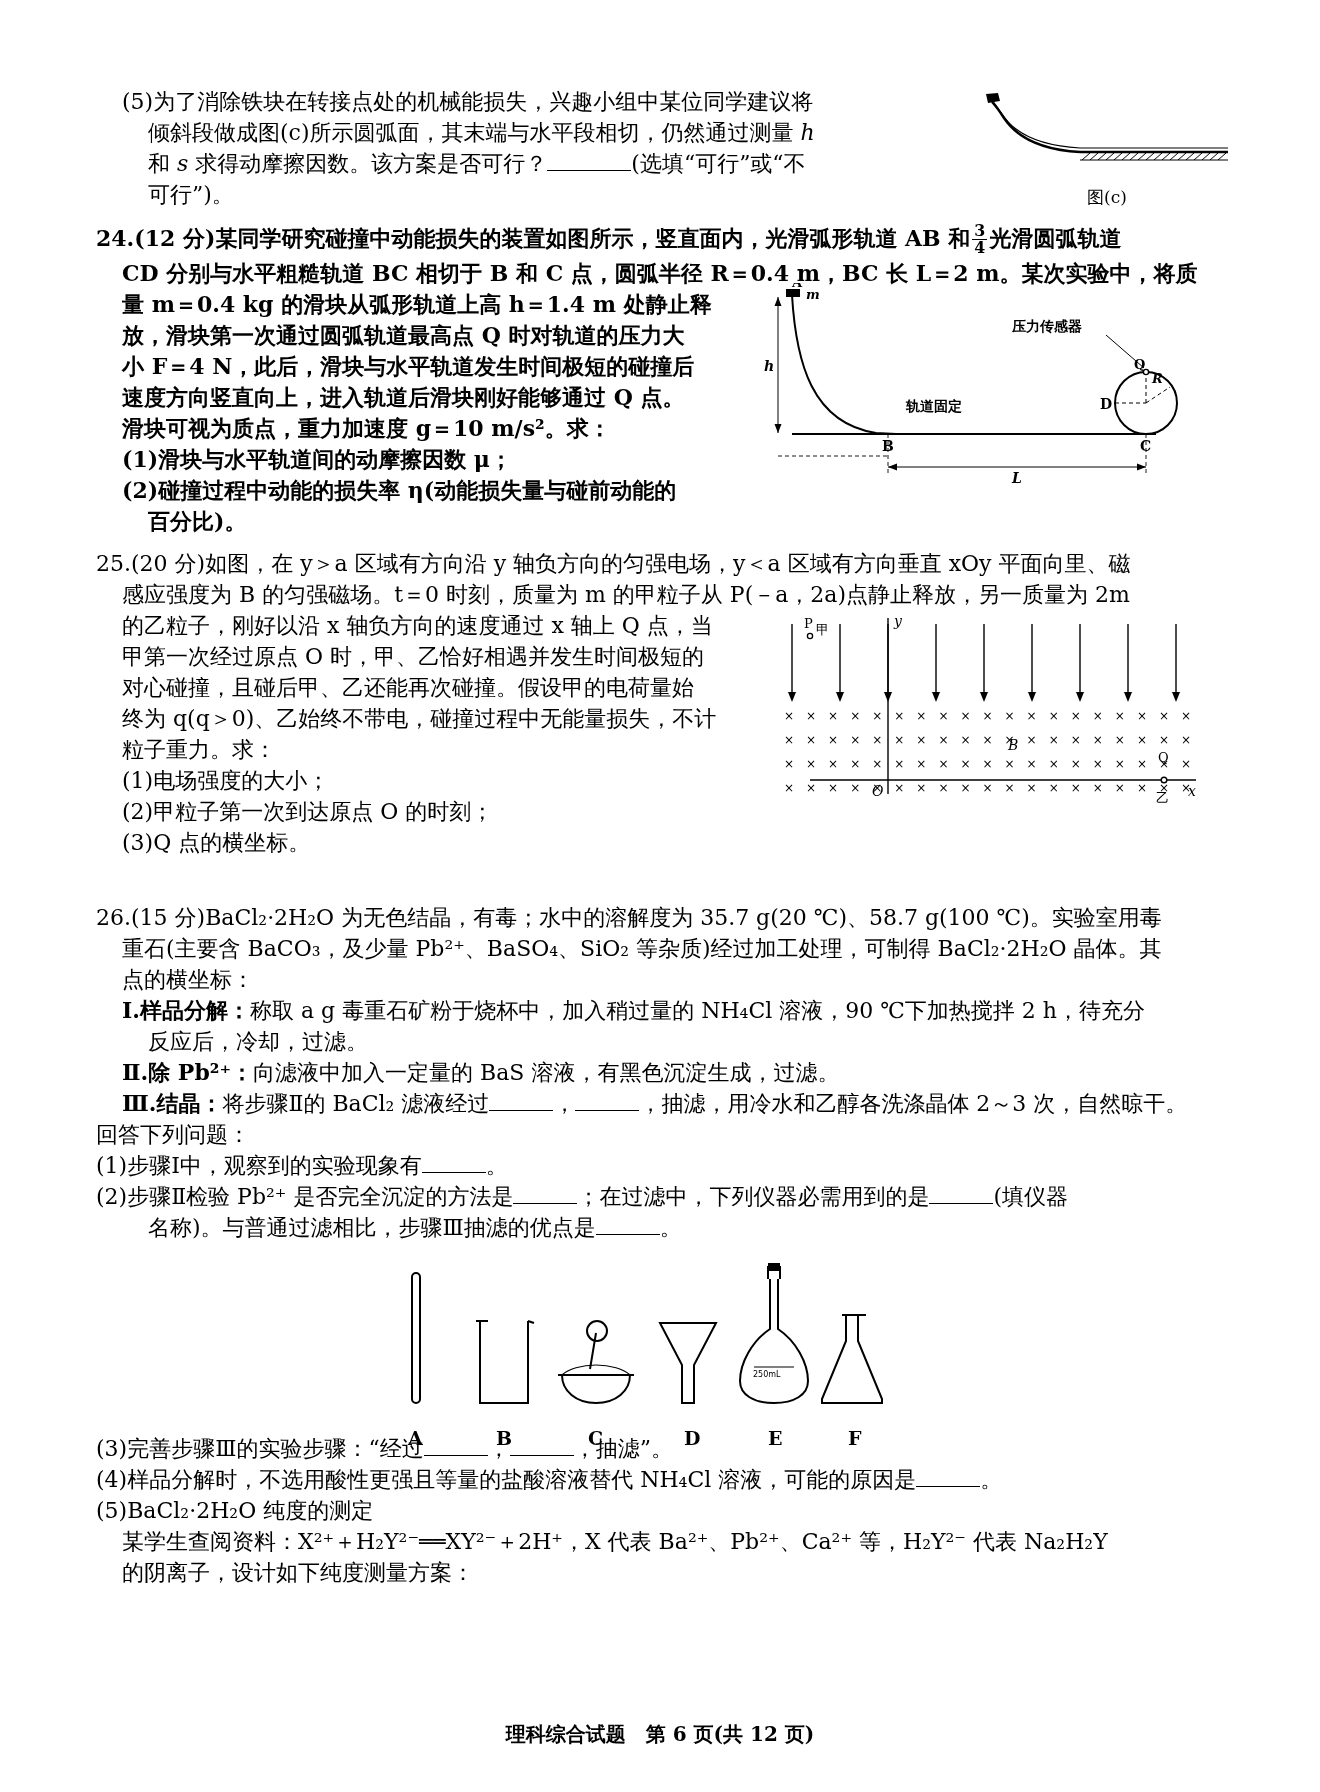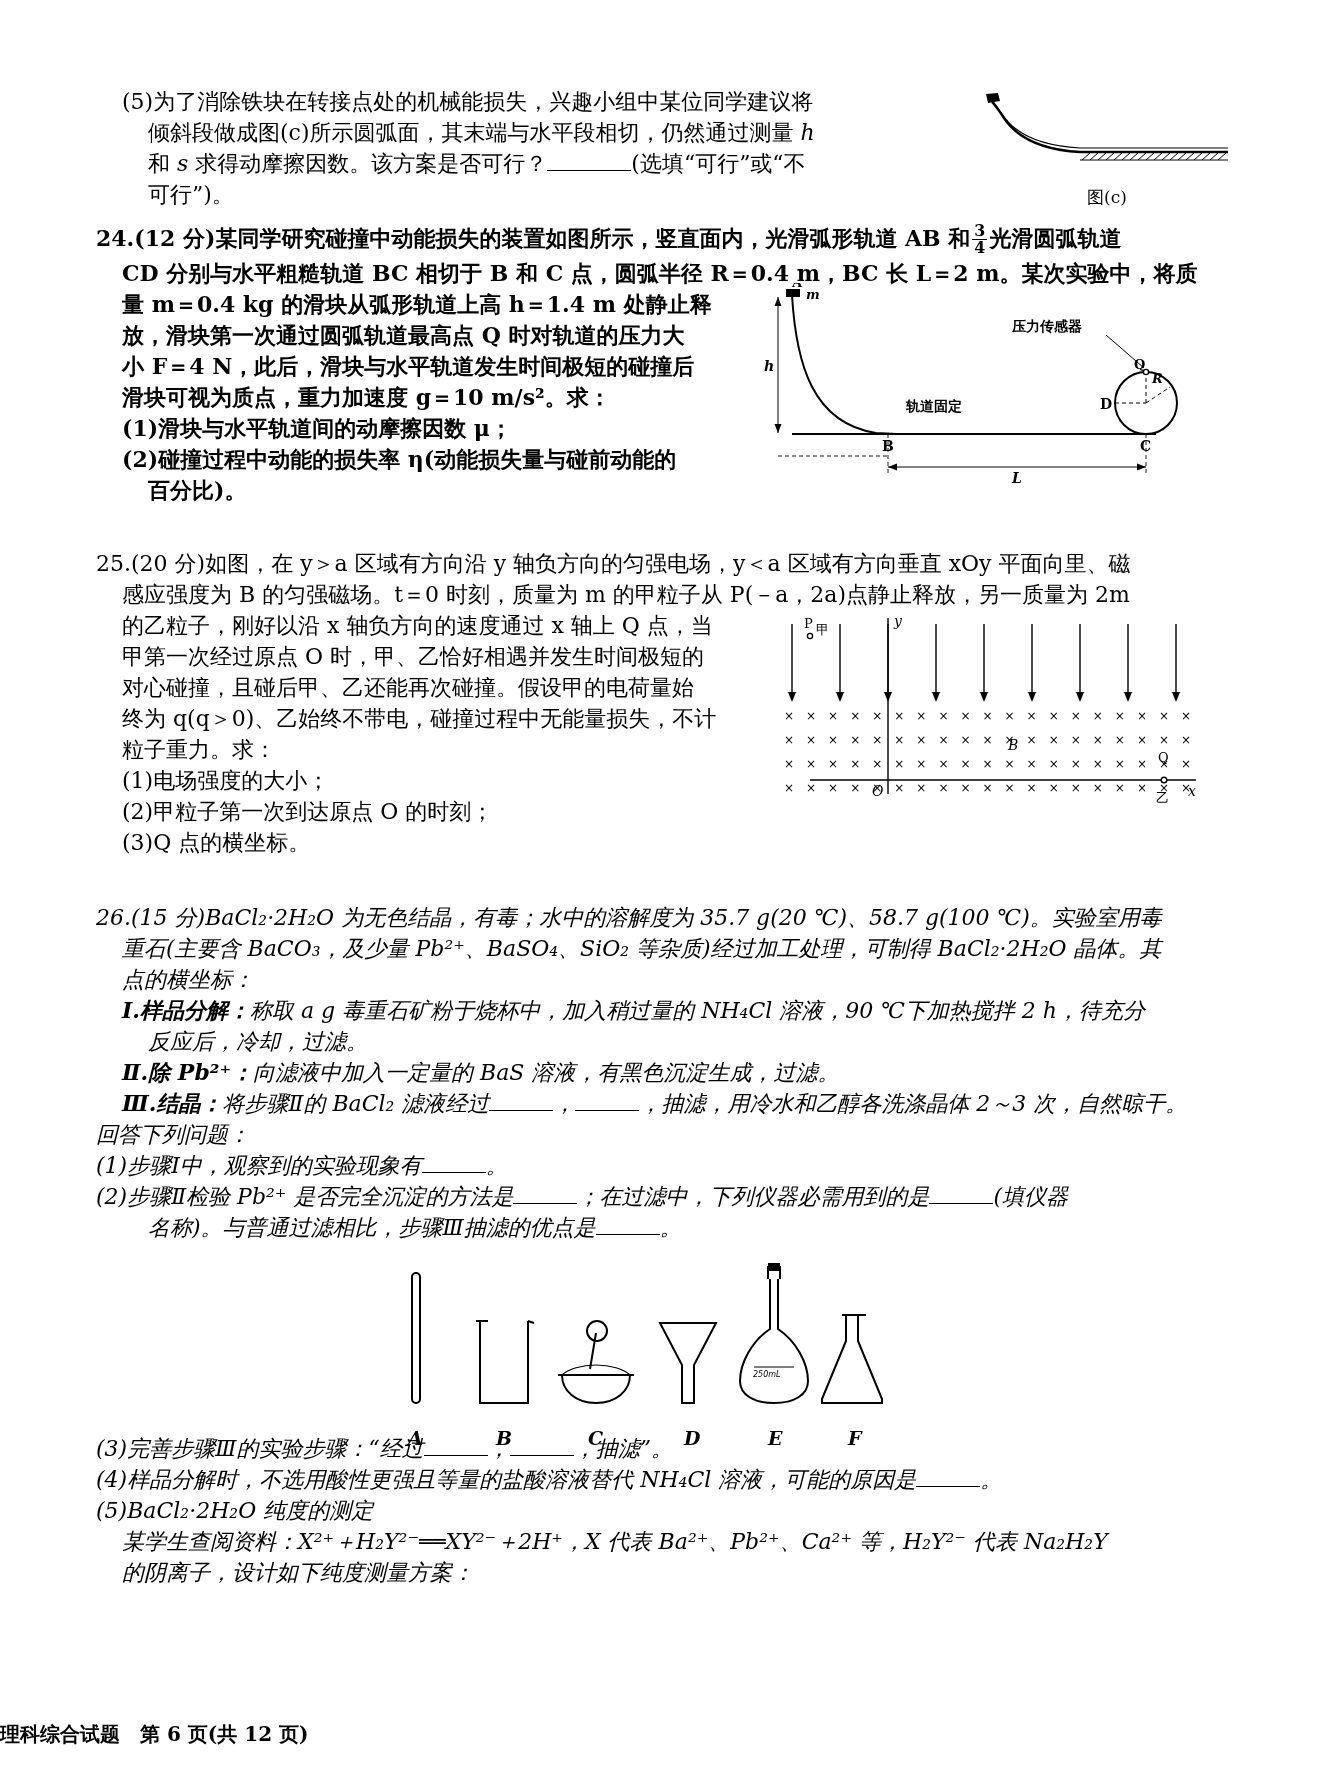--- a/index.html
+++ b/index.html
@@ -34,21 +34,21 @@
   .frac .n { display:block; border-bottom:1.2px solid #000; padding:0 2px; }
   .frac .d { display:block; padding:0 2px; }
 
   
   .figc { position:absolute; right:-4px; top:6px; width:246px; }
   .figc .cap { text-align:center; font-size:17px; margin-top:8px; }
 
   
   .footer {
     position:absolute; left:0; right:0; bottom:44px;
-    font-size:20px; font-weight:bold;
+    text-align:center; font-size:20px; font-weight:bold;
     font-family:"DejaVu Serif", serif;
   }
   svg { display:block; }
   .q24row { position:relative; }
   .q24fig { position:absolute; right:-10px; top:-6px; }
   .q25fig { position:absolute; right:24px; top:0px; }
   .apparatus { margin:8px 0 2px 0; position:relative; height:180px; }
   .applabels { position:relative; height:24px; font-size:19px; font-weight:bold; }
   .applabels span { position:absolute; }
 </style>
@@ -109,20 +109,21 @@
       <div class="ln" style="line-height:40px;">
         <span>24.</span><span>(12 分)</span><span>某同学研究碰撞中动能损失的装置如图所示，竖直面内，光滑弧形轨道 AB 和</span><span class="frac"><span class="n">3</span><span class="d">4</span></span><span>光滑圆弧轨道</span>
       </div>
       <div class="ln indent1">CD 分别与水平粗糙轨道 BC 相切于 B 和 C 点，圆弧半径 R＝0.4 m，BC 长 L＝2 m。某次实验中，将质</div>
 
       <div class="q24row">
         <div style="width:620px;">
           <div class="ln indent1">量 m＝0.4 kg 的滑块从弧形轨道上高 h＝1.4 m 处静止释</div>
           <div class="ln indent1">放，滑块第一次通过圆弧轨道最高点 Q 时对轨道的压力大</div>
           <div class="ln indent1">小 F＝4 N，此后，滑块与水平轨道发生时间极短的碰撞后</div>
+          <div class="ln indent1">速度方向竖直向上，进入轨道后滑块刚好能够通过 Q 点。</div>
           <div class="ln indent1">滑块可视为质点，重力加速度 g＝10 m/s²。求：</div>
           <div class="ln indent1">(1)滑块与水平轨道间的动摩擦因数 μ；</div>
           <div class="ln indent1">(2)碰撞过程中动能的损失率 η(动能损失量与碰前动能的</div>
           <div class="ln indent2">百分比)。</div>
         </div>
 
         <div class="q24fig">
           <svg width="480" height="200" viewBox="0 0 480 200">
 
             <path d="M36,12 C40,80 56,140 120,150 L140,151" fill="none" stroke="#000" stroke-width="2"></path>
@@ -233,21 +234,21 @@
             <text x="236" y="140" font-size="14" font-style="italic" font-family="DejaVu Serif, serif">B</text>
 
             <circle cx="392" cy="170" r="2.8" fill="#fff" stroke="#000" stroke-width="1.4"></circle>
             <text x="386" y="152" font-size="13" font-family="DejaVu Serif, serif">Q</text>
             <text x="384" y="192" font-size="13" font-family="DejaVu Sans, sans-serif">乙</text>
           </svg>
         </div>
       </div>
     </div>
 
-    <div class="blk" style="margin-top:44px;font-style:italic;">
+    <div class="blk" style="margin-top:44px;">
       <div class="ln">
         <span>26.</span><span>(15 分)</span><span>BaCl₂·2H₂O 为无色结晶，有毒；水中的溶解度为 35.7 g(20 ℃)、58.7 g(100 ℃)。实验室用毒</span>
       </div>
       <div class="ln indent1">重石(主要含 BaCO₃，及少量 Pb²⁺、BaSO₄、SiO₂ 等杂质)经过加工处理，可制得 BaCl₂·2H₂O 晶体。其</div>
       <div class="ln indent1">点的横坐标：</div>
 
       <div class="ln indent1">
         <span class="bold">Ⅰ.样品分解：</span><span>称取 a g 毒重石矿粉于烧杯中，加入稍过量的 NH₄Cl 溶液，90 ℃下加热搅拌 2 h，待充分</span>
       </div>
       <div class="ln indent2">反应后，冷却，过滤。</div>

